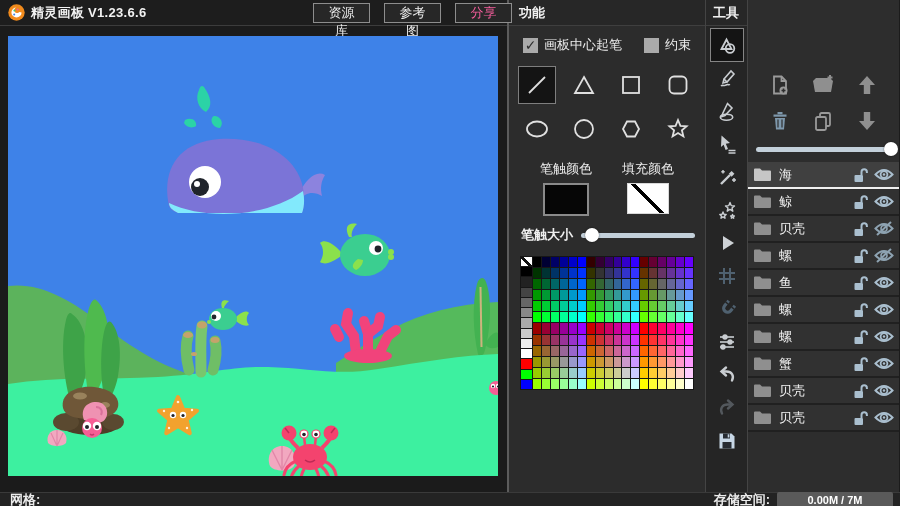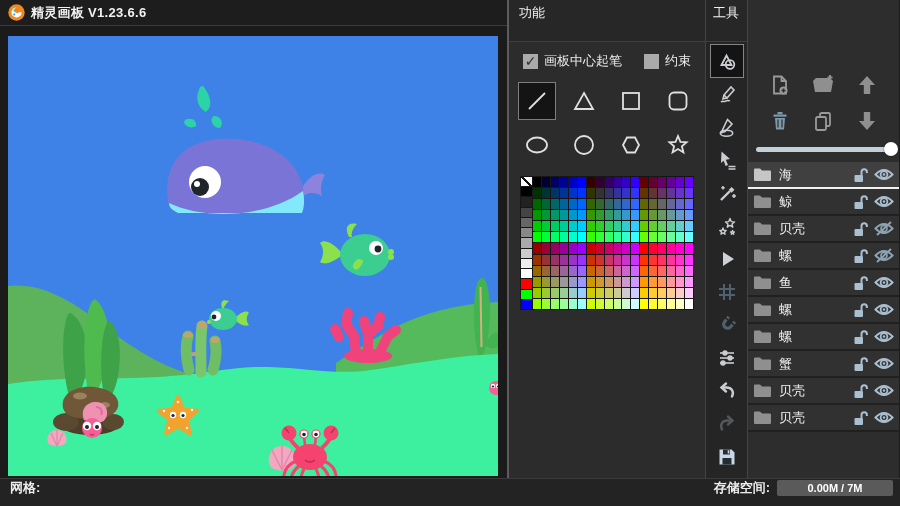--- a/index.html
+++ b/index.html
@@ -18,21 +18,21 @@
   .tb-btn { min-width:57px; height:20px; padding:0 10px; background:#272727;
     border:1px solid #8d8d8d; color:#ededed; font-size:13px; line-height:18px;
     text-align:center; cursor:pointer; }
   .tb-btn.accent { color:#f45e9c; }
   .canvas-wrap { flex:1; position:relative; }
   .paint-canvas { position:absolute; left:8px; top:10px; width:490px; height:440px;
     display:block; background:#3E82E8; }
 
   
   .func-panel { width:198px; background:#2c2c2c; border-left:2px solid #5c5c5c; display:flex; flex-direction:column; }
-  .panel-header { height:42px; line-height:25px; padding-left:10px; font-weight:normal;
+  .panel-header { height:26px; line-height:25px; padding-left:10px; font-weight:bold;
     color:#f0f0f0; background:#272727; border-bottom:1px solid #3f3f3f; flex:none; }
   .func-body { padding:10px 10px 0 10px; }
   .section-title { color:#e8e8e8; font-weight:bold; margin:2px 0 12px 2px; }
   .cb-row { display:flex; align-items:center; margin:0 0 12px 4px; }
   .checkbox { width:15px; height:15px; background:#aaaaaa; margin-right:6px;
     display:inline-flex; align-items:center; justify-content:center; cursor:pointer; flex:none; }
   .checkbox .mark { color:#2e2e2e; font-size:14px; font-weight:bold; line-height:1; display:none; }
   .checkbox.checked .mark { display:block; }
   .cb-label { color:#ececec; }
   .cb-gap { width:22px; }
@@ -80,22 +80,22 @@
     display:flex; align-items:center; padding:0 5px; cursor:pointer; }
   .layer-row.selected { background:#404040; border-bottom:2px solid #f0f0f0; }
   .l-folder { color:#8f8f8f; display:flex; flex:none; }
   .layer-row.selected .l-folder { color:#c6c6c6; }
   .l-name { flex:1; margin-left:7px; color:#f4f4f4; overflow:hidden; white-space:nowrap; }
   .l-lock { color:#aabfcf; display:flex; flex:none; margin-right:6px; }
   .l-eye { color:#aabfcf; display:flex; flex:none; }
   .l-eye.off { color:#8ea3b2; }
 
   
-  .statusbar { height:28px; background:#232323; border-top:1px solid #3a3a3a;
-    display:flex; align-items:flex-start; padding:0 7px 0 10px; flex:none; }
+  .statusbar { height:14px; background:#232323; border-top:1px solid #3a3a3a;
+    display:flex; align-items:center; padding:0 7px 0 10px; flex:none; }
   .grid-label { font-weight:bold; }
   .grid-desc { margin-left:6px; }
   .storage { margin-left:auto; display:flex; align-items:center; gap:7px; }
   .storage-label { font-weight:bold; }
   .storage-badge { width:116px; height:16px; background:#5a5a5a; border-radius:2px;
     color:#fff; font-size:11px; font-weight:bold; text-align:center; line-height:16px; }
 </style>
 </head>
 <body>
 
@@ -105,20 +105,25 @@
     <div class="canvas-col">
       <div class="topbar">
         <svg class="logo" viewBox="0 0 17 17">
           <circle cx="8.5" cy="8.5" r="8.2" fill="#F08A1C"></circle>
           <path d="M8.5,3.4 a5.1,5.1 0 1 0 5.1,5.1 l-2.2,-0.4 a2.9,2.9 0 1 1 -2.9,-4.7 Z" fill="#ffffff"></path>
           <circle cx="6.4" cy="6.4" r="1" fill="#44c767"></circle>
           <circle cx="9.6" cy="5.6" r="1" fill="#f45e9c"></circle>
           <circle cx="6.2" cy="10.4" r="1" fill="#3e82e8"></circle>
         </svg>
         <span class="app-title">精灵画板 V1.23.6.6</span>
+        <div class="topbar-buttons">
+          <div class="tb-btn">资源库</div>
+          <div class="tb-btn">参考图</div>
+          <div class="tb-btn accent">分享</div>
+        </div>
       </div>
 
       <div class="canvas-wrap">
         <svg class="paint-canvas" viewBox="0 0 490 440" preserveAspectRatio="none">
           <rect width="490" height="440" fill="#3E82E8"></rect>
           <path d="M0,250 C30,246 62,262 96,290 C132,318 160,333 192,341 L192,440 L0,440 Z" fill="#5CB35C"></path>
           <path d="M490,266 C448,268 414,277 384,293 C360,306 342,318 328,327 L328,440 L490,440 Z" fill="#55BA5C"></path>
           <g>
             <path d="M470,318 C465,296 464,268 469,248 C471,241 476,240 478,246 C484,262 483,292 477,314 C475,321 472,323 470,318 Z" fill="#43B251"></path>
             <path d="M477,308 C482,299 487,295 490,297 L490,311 C485,313 480,313 477,308 Z" fill="#43B251"></path>
@@ -311,21 +316,38 @@
                 <path d="M9,5.5 h8 l4,7.5 l-4,7.5 h-8 l-4,-7.5 Z"></path>
               </svg>
             </div>
           <div class="shape-btn">
             <svg width="26" height="26" viewBox="0 0 26 26">
                 <path d="M13,4 L15.4,9.8 L21.6,10.3 L16.9,14.3 L18.4,20.4 L13,17 L7.6,20.4 L9.1,14.3 L4.4,10.3 L10.6,9.8 Z"></path>
               </svg>
             </div>
         </div>
 
-
+        <div class="color-row">
+          <div class="color-item">
+            <span>笔触颜色</span>
+            <div class="swatch-stroke"></div>
+          </div>
+          <div class="color-item">
+            <span>填充颜色</span>
+            <div class="swatch-fill"></div>
+          </div>
+        </div>
+
+        <div class="brush-row">
+          <span class="brush-label">笔触大小</span>
+          <div class="slider">
+            <div class="track"></div>
+            <div class="thumb" id="brush-thumb" style="left: 10%;"></div>
+          </div>
+        </div>
 
         <div class="palette">
           <div class="pal-left" id="pal-left">
               <div class="pal-cell pal-transparent"></div>
               <div class="pal-cell" style="background: rgb(0, 0, 0);"></div>
               <div class="pal-cell" style="background: rgb(34, 34, 34);"></div>
               <div class="pal-cell" style="background: rgb(68, 68, 68);"></div>
               <div class="pal-cell" style="background: rgb(102, 102, 102);"></div>
               <div class="pal-cell" style="background: rgb(136, 136, 136);"></div>
               <div class="pal-cell" style="background: rgb(170, 170, 170);"></div>

